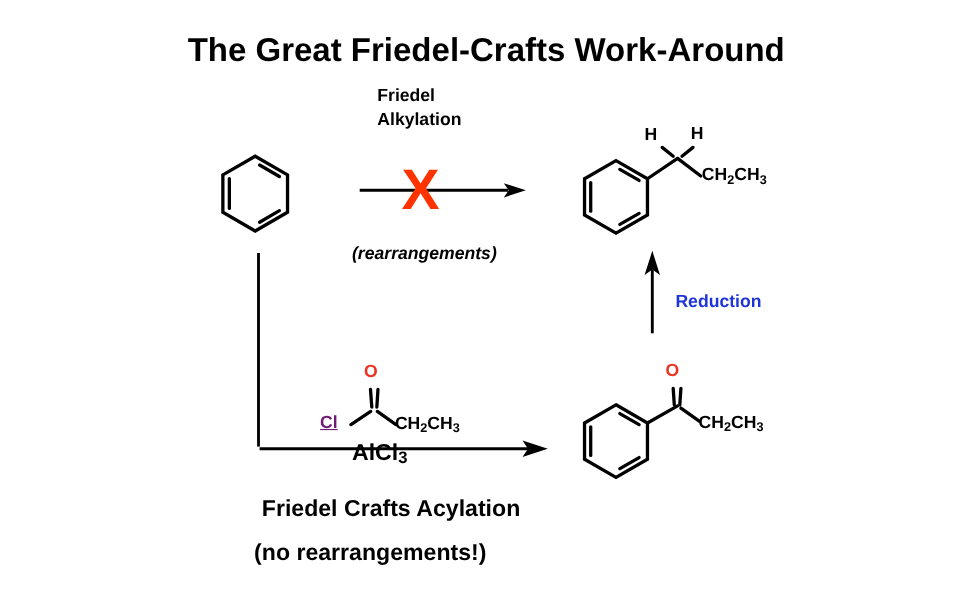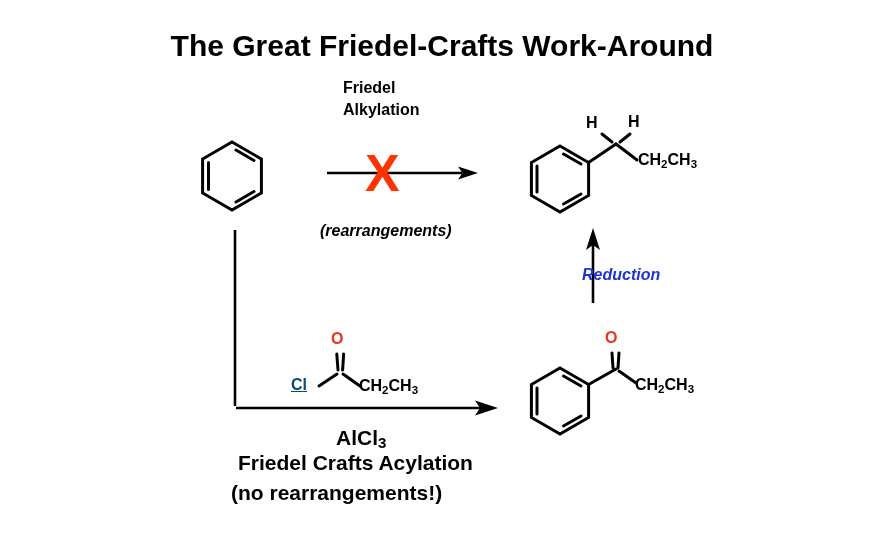--- a/index.html
+++ b/index.html
@@ -9,21 +9,21 @@
     background:#ffffff;
     font-family:"Liberation Sans", sans-serif;
     overflow:hidden;
   }
   .txt{position:absolute;font-weight:bold;color:#000;line-height:1;white-space:nowrap;}
   .title{width:884px;left:0;top:31px;text-align:center;font-size:30px;}
   .lbl20{font-size:16px;}
   .lbl21{font-size:21px;}
   .italic{font-style:italic;}
   .red{color:#ee3220;}
-  .green{color:#0c4a6e;text-decoration:underline;}
+  .green{color:#701a75;text-decoration:underline;}
   .blue{color:#1e34d8;}
   .cross{font-size:52px;color:#ff3300;line-height:1;}
   .sb{font-size:0.72em;position:relative;top:0.22em;}
   .multiline div{line-height:22px;}
   .blue-note div{line-height:23px;}
   svg{position:absolute;left:0;top:0;}
   .bond{stroke:#000;stroke-width:3;fill:none;stroke-linecap:round;}
   .arrowline{stroke:#000;stroke-width:2.6;fill:none;}
   .ahead{fill:#000;stroke:none;}
 </style>
@@ -102,35 +102,35 @@
   <div class="txt cross" style="left:365px;top:147px;">X</div>
 
   <div class="txt lbl20 italic" style="left:320px;top:201px;margin-top:22px;">(rearrangements)</div>
 
   <div class="txt lbl20" style="left:586px;top:115px;">H</div>
   <div class="txt lbl20" style="left:628px;top:114px;">H</div>
   <div class="txt lbl20" style="left:638px;top:152px;">
     <span>CH</span><span class="sb">2</span><span>CH</span><span class="sb">3</span>
   </div>
 
-  <div class="txt lbl20 blue blue-note" style="left:582px;top:263px;font-style:italic;">
+  <div class="txt lbl20 blue blue-note" style="left:614px;top:263px;">
     <div>Reduction</div>
   </div>
 
   <div class="txt lbl20 green" style="left:291px;top:377px;">Cl</div>
   <div class="txt lbl20 red" style="left:331px;top:331px;">O</div>
   <div class="txt lbl20" style="left:359px;top:378px;">
     <span>CH</span><span class="sb">2</span><span>CH</span><span class="sb">3</span>
   </div>
 
-  <div class="txt lbl21" style="left:320px;top:427px;margin-left:16px;">
+  <div class="txt lbl21" style="left:320px;top:401px;">
     <span>AlCl</span><span class="sb">3</span>
   </div>
 
   <div class="txt lbl21" style="left:238px;top:452px;text-align:right;">Friedel Crafts Acylation</div>
-  <div class="txt lbl21" style="left:231px;top:482px;">(no rearrangements!)</div>
+  <div class="txt lbl21" style="left:231px;top:492px;">(no rearrangements!)</div>
 
   <div class="txt lbl20" style="left:605px;top:330px;"><span class="red">O</span></div>
   <div class="txt lbl20" style="left:635px;top:377px;">
     <span>CH</span><span class="sb">2</span><span>CH</span><span class="sb">3</span>
   </div>
 
 </div>
 
 </body></html>

